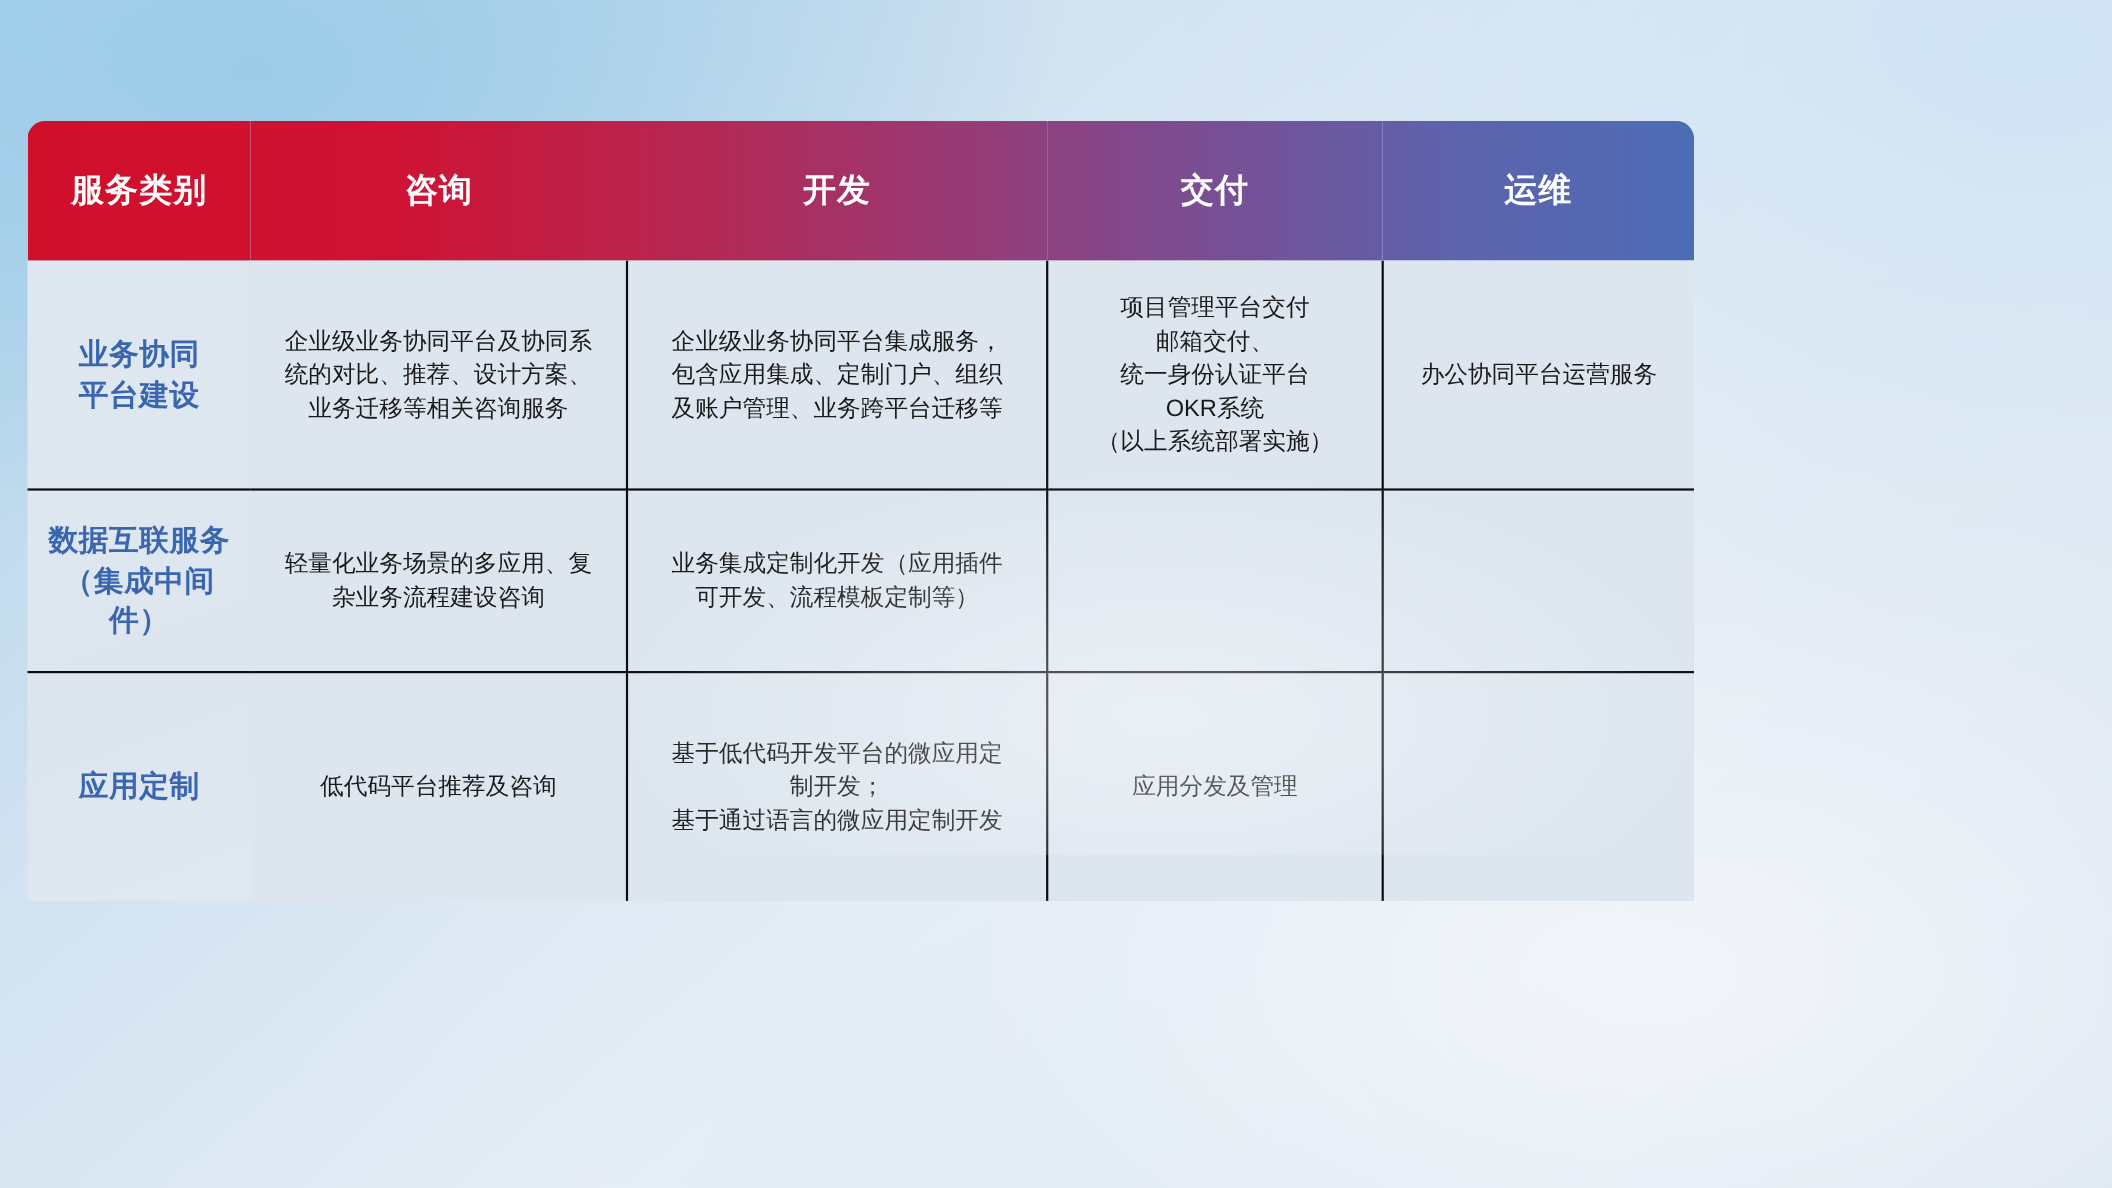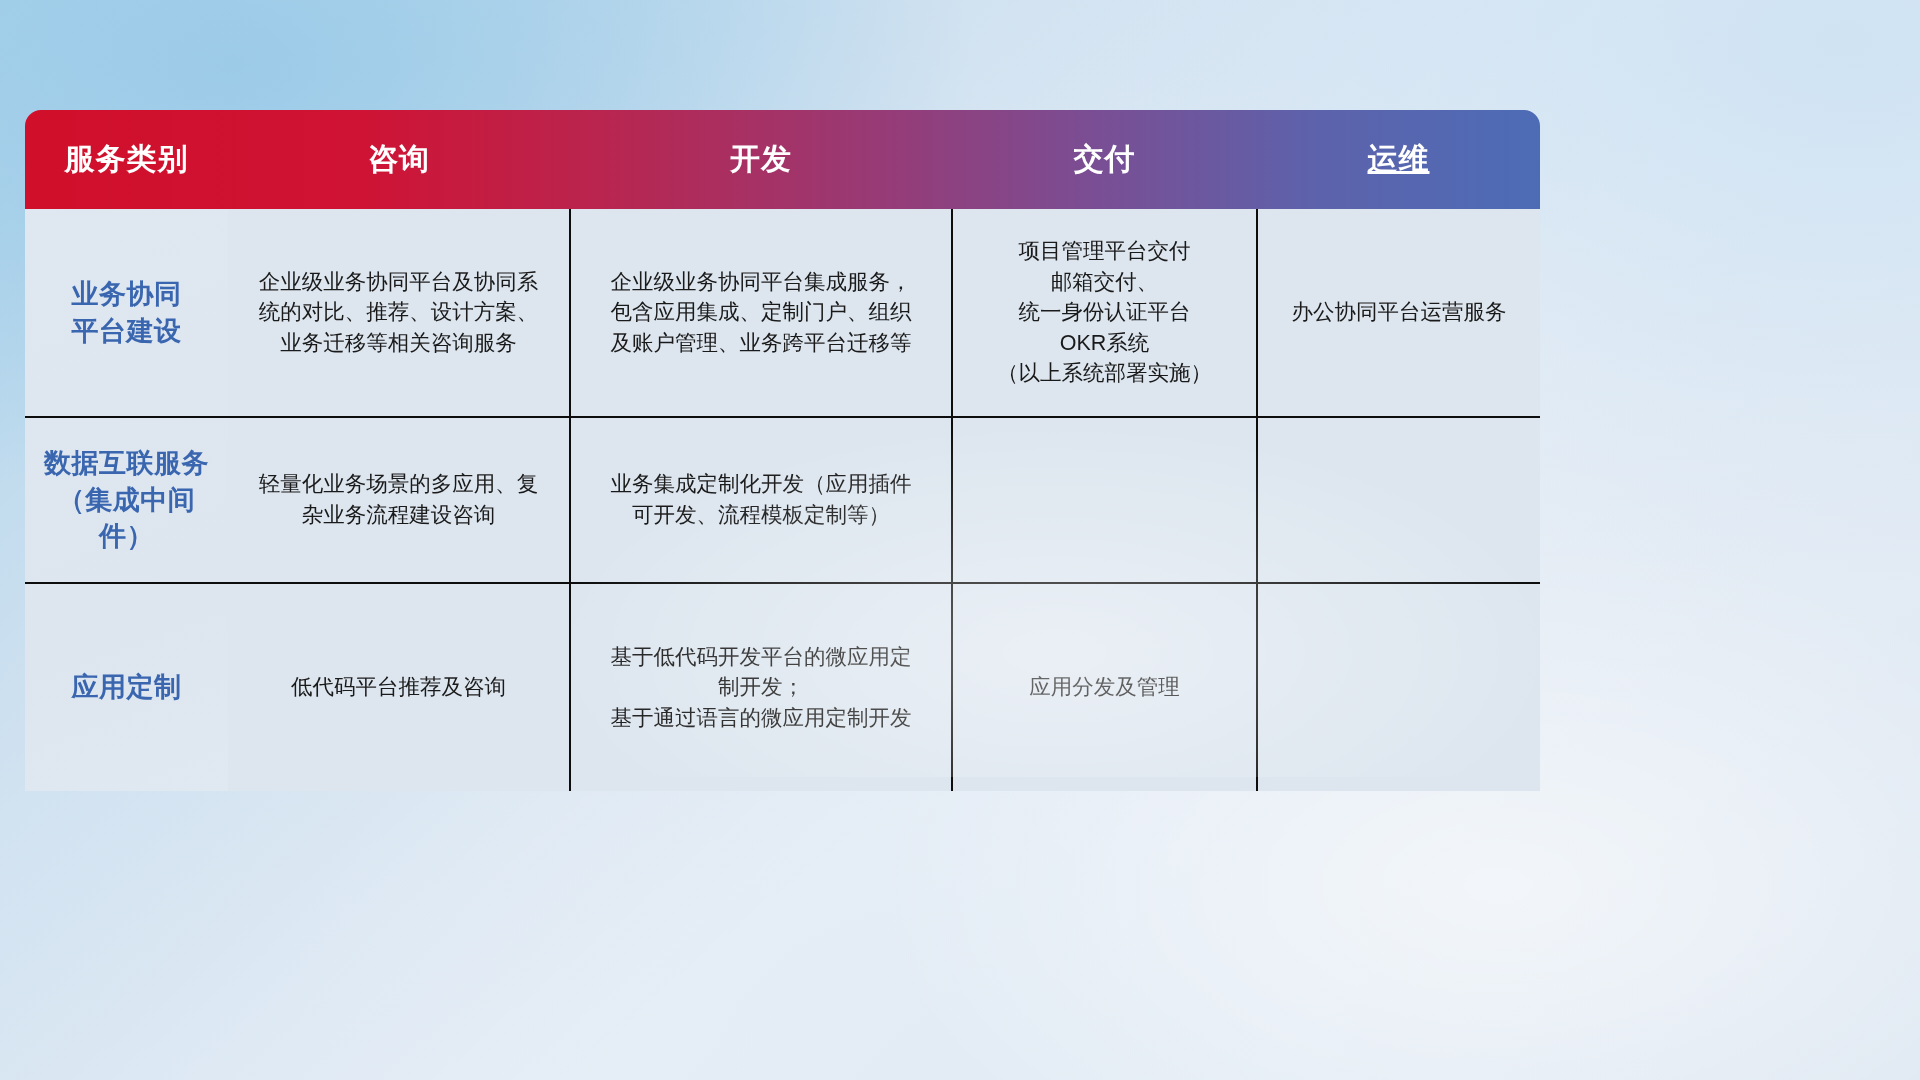--- a/index.html
+++ b/index.html
@@ -24,40 +24,40 @@
 
   
   #table-wrap{
     position:absolute;left:25px;top:110px;width:1515px;
     z-index:2;
   }
   .table{
     width:100%;border-collapse:collapse;table-layout:fixed;
   }
   
-  .thead-row{height:99px;}
+  .thead-row{height:127px;}
   .thead-row th{
     padding:0;border:none;
     color:#ffffff;font-size:30px;font-weight:bold;
     letter-spacing:1px;text-align:center;vertical-align:middle;
     position:relative;
   }
   .thead-row{
     background:linear-gradient(90deg,
        #d00f2a 0%,
        #cf1334 22%,
        #b9254f 38%,
        #9a3973 55%,
        #7b4d93 70%,
        #5d62ab 85%,
        #4d6cb6 100%);
   }
   thead tr{ }
   .hdr-first{border-top-left-radius:16px;}
-  .hdr-last{border-top-right-radius:16px;text-decoration:underline;}
+  .hdr-last{border-top-right-radius:16px;}
 
   
   .tbody-cell{
     background:#dde6ef;
     border-right:2px solid #0d0d0d;
     border-bottom:2px solid #0d0d0d;
     color:#1a1a1a;
     font-size:21.5px;
     line-height:1.42;
     text-align:center;

